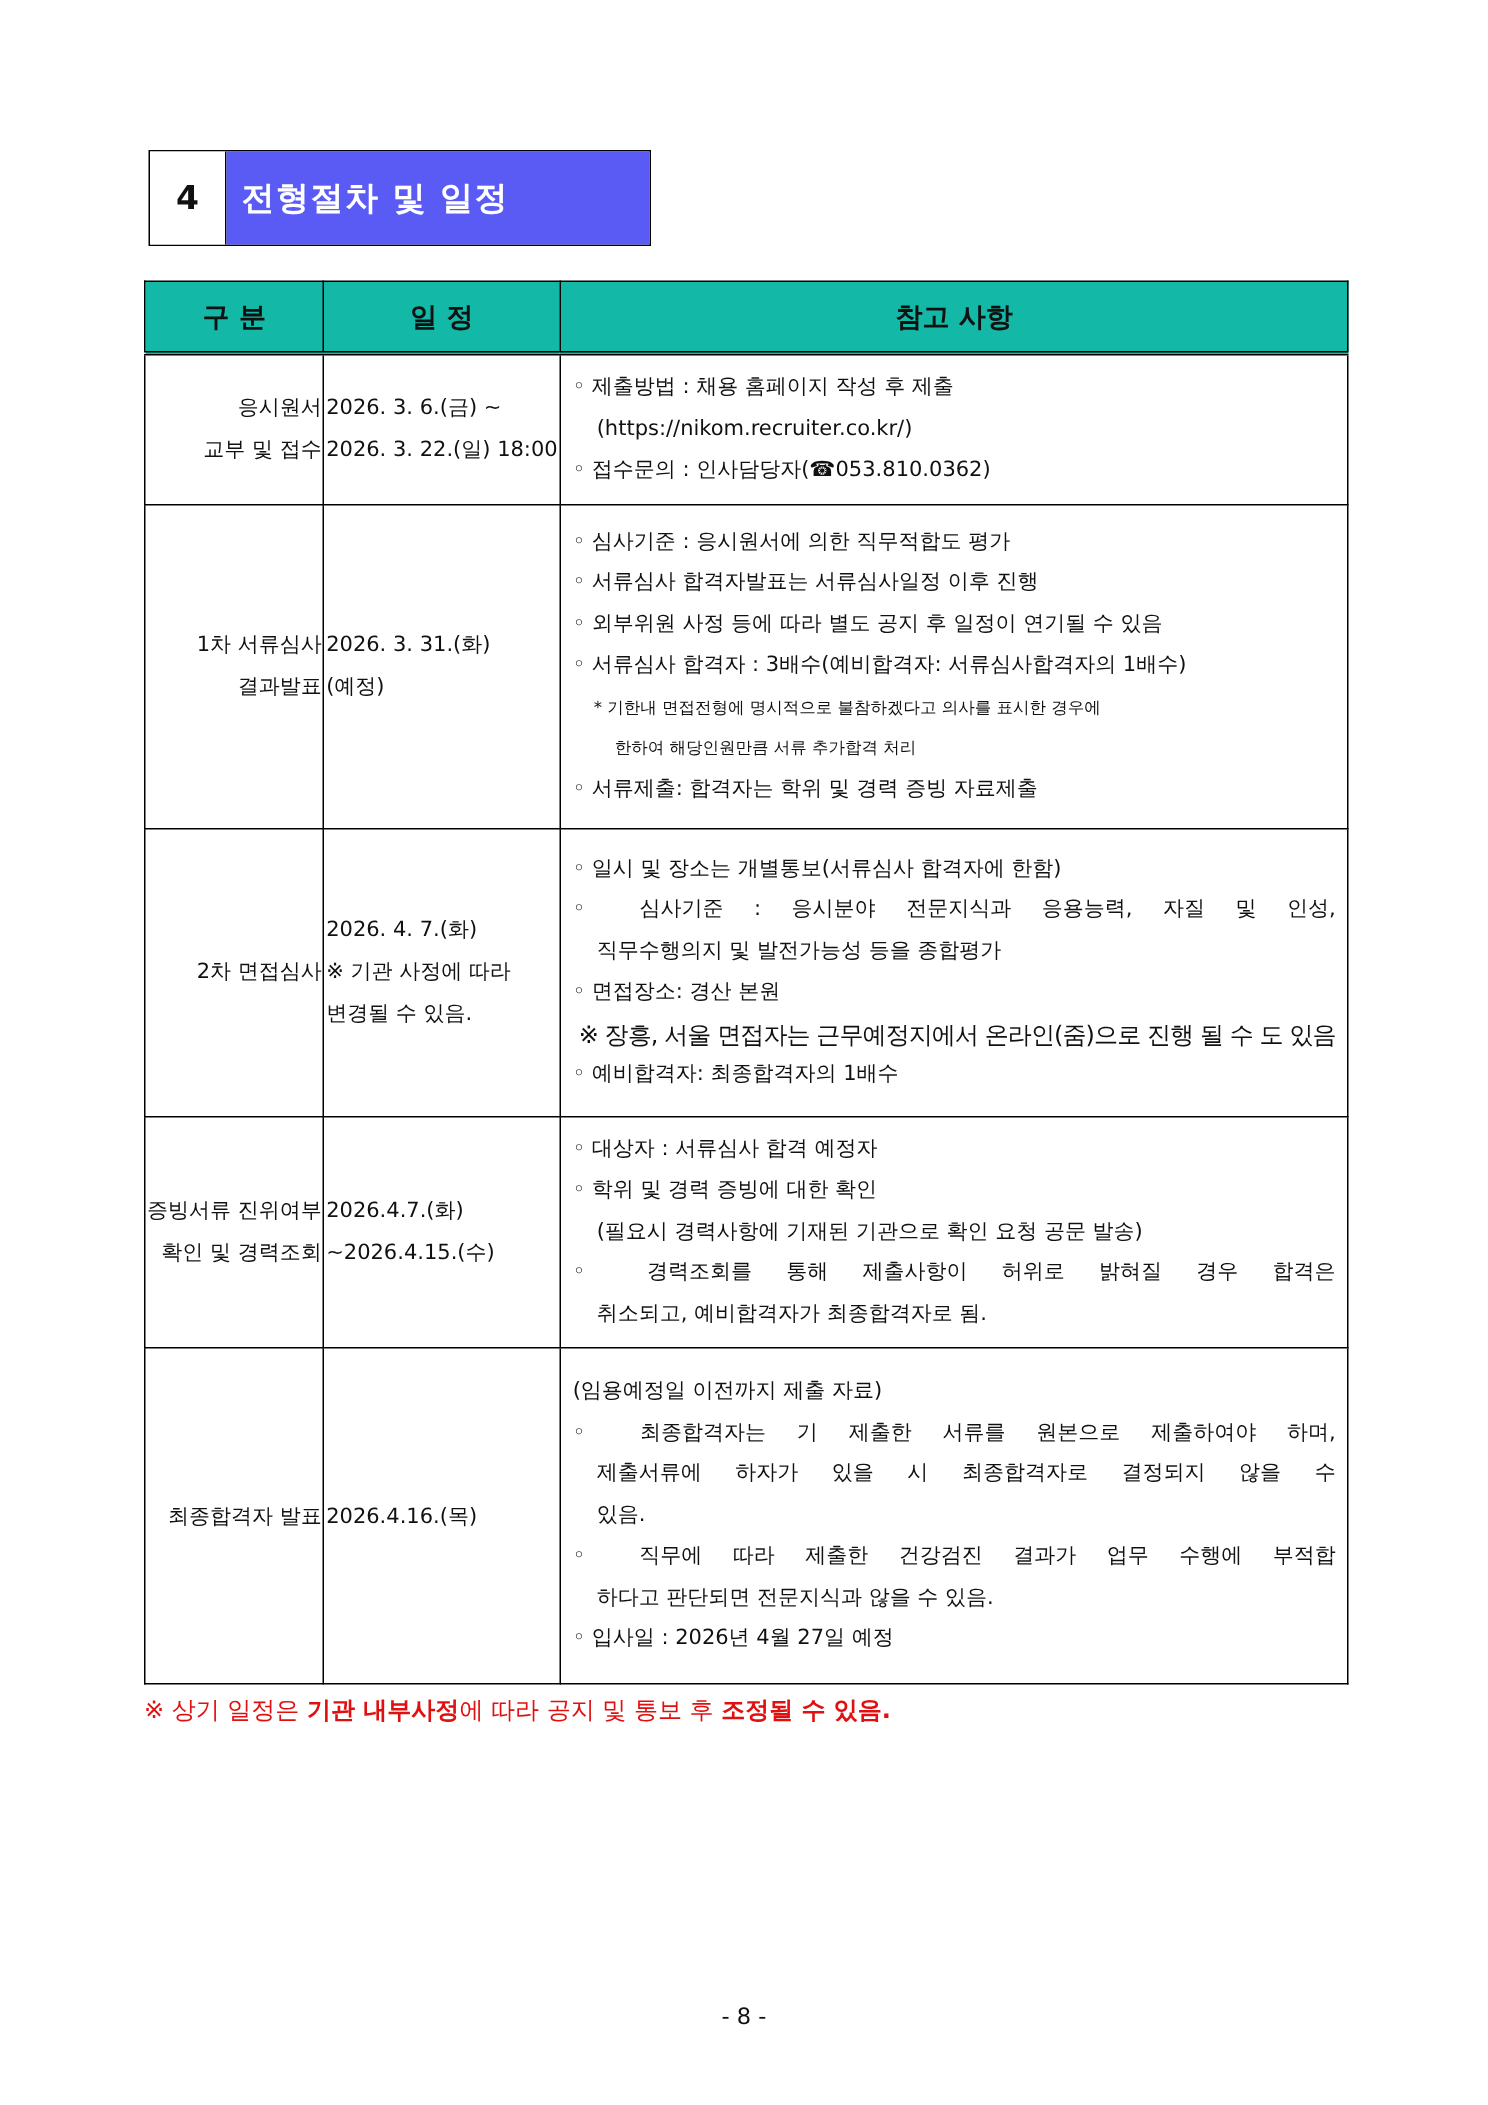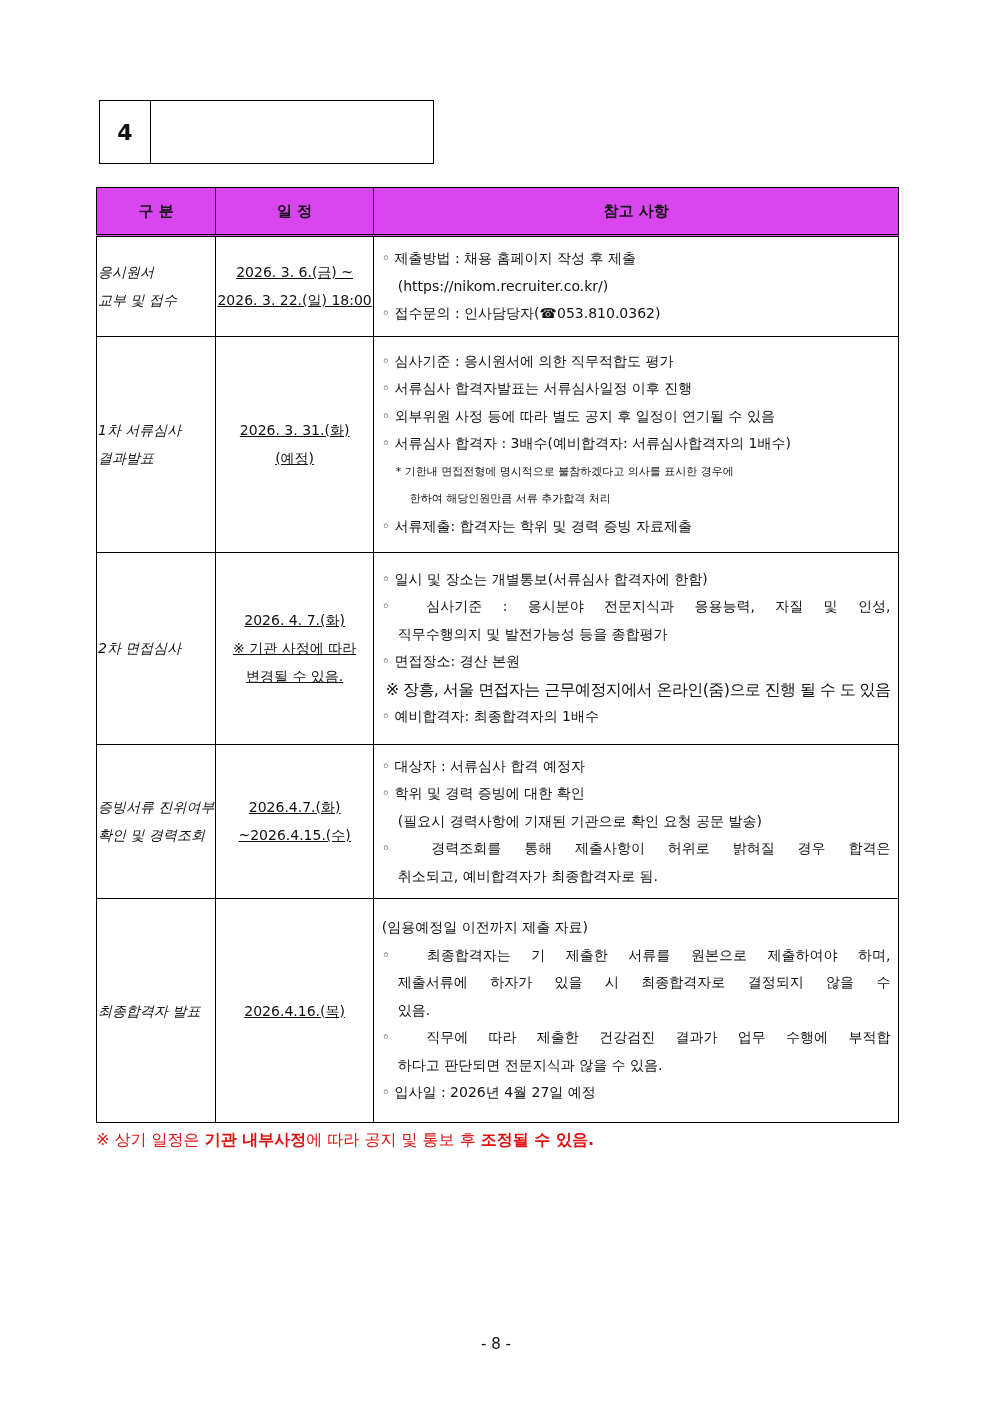--- a/index.html
+++ b/index.html
@@ -2,38 +2,39 @@
 <html><head>
   <meta charset="utf-8">
   <style>
     html, body { margin: 0; padding: 0; background: #ffffff; }
     body { width: 992px; height: 1403px; position: relative; font-family: "DejaVu Sans", "Liberation Sans", sans-serif; color: #111; }
     .section-title { position: absolute; left: 99px; top: 100px; width: 335px; height: 64px; display: flex; border: 1px solid #000; box-sizing: border-box; }
     .section-num { width: 50px; background: #fff; display: flex; align-items: center; justify-content: center; font-weight: bold; font-size: 22px; border-right: 1px solid #000; }
     .section-label { flex: 1; background: #5a5af5; color: #fff; display: flex; align-items: center; padding-left: 10px; font-weight: bold; font-size: 22px; letter-spacing: 1px; }
     table.schedule { position: absolute; left: 96px; top: 187px; width: 795px; border-collapse: collapse; font-size: 14px; }
     table.schedule th, table.schedule td { border: 1px solid #000; }
-    table.schedule th { background: #d946ef; height: 44px; font-weight: bold; font-size: 15px; border-bottom: 3px double #000; }
-    td.col1 { width: 155px; text-align: left; vertical-align: middle; line-height: 28px; font-style: italic; }
-    td.col2 { width: 189px; text-align: center; vertical-align: middle; line-height: 28px; text-decoration: underline; }
+    table.schedule th { background: #14b8a6; height: 44px; font-weight: bold; font-size: 18px; border-bottom: 3px double #000; }
+    td.col1 { width: 155px; text-align: right; vertical-align: middle; line-height: 28px; }
+    td.col2 { width: 189px; text-align: left; vertical-align: middle; line-height: 28px; }
     td.col3 { vertical-align: middle; padding: 8px 8px 8px 8px; line-height: 27.5px; }
     .line { display: block; white-space: nowrap; }
     .line.indent { padding-left: 16px; }
     .line.note { padding-left: 14px; font-size: 11px; }
     .line.note2 { padding-left: 4px; font-size: 16px; }
     .line.justify { white-space: normal; text-align: justify; text-align-last: justify; }
     .footnote { position: absolute; left: 96px; top: 1130px; font-size: 16px; color: #e01010; white-space: nowrap; }
     .footnote b { font-weight: bold; margin-top: 18px; }
     .page-num { position: absolute; left: 0; width: 992px; top: 1335px; text-align: center; font-size: 15px; }
   </style>
 </head>
 <body>
 
 <div class="section-title">
   <div class="section-num">4</div>
+  <div class="section-label">전형절차 및 일정</div>
 </div>
 
 <table class="schedule">
   <thead>
     <tr>
       <th>구 분</th>
       <th>일 정</th>
       <th>참고 사항</th>
     </tr>
   </thead>

